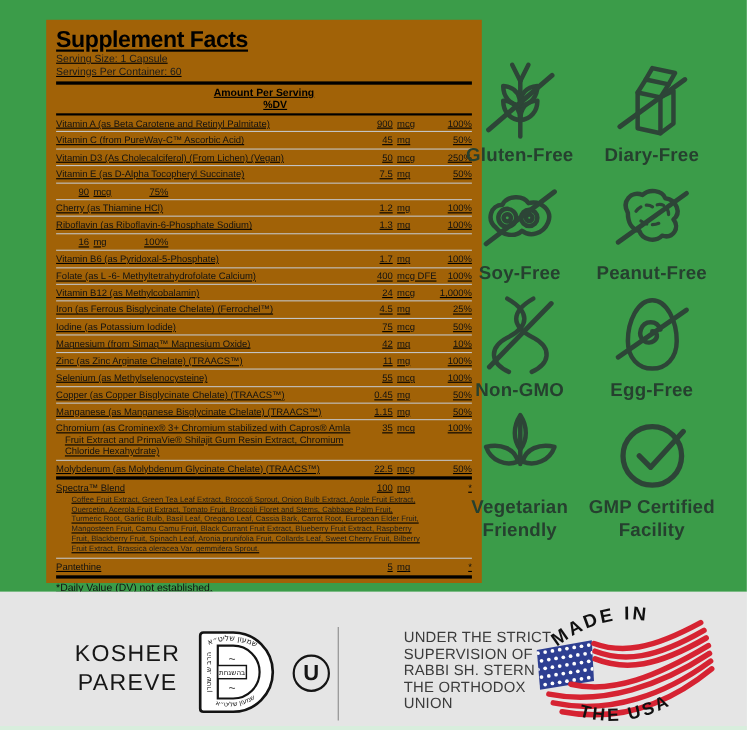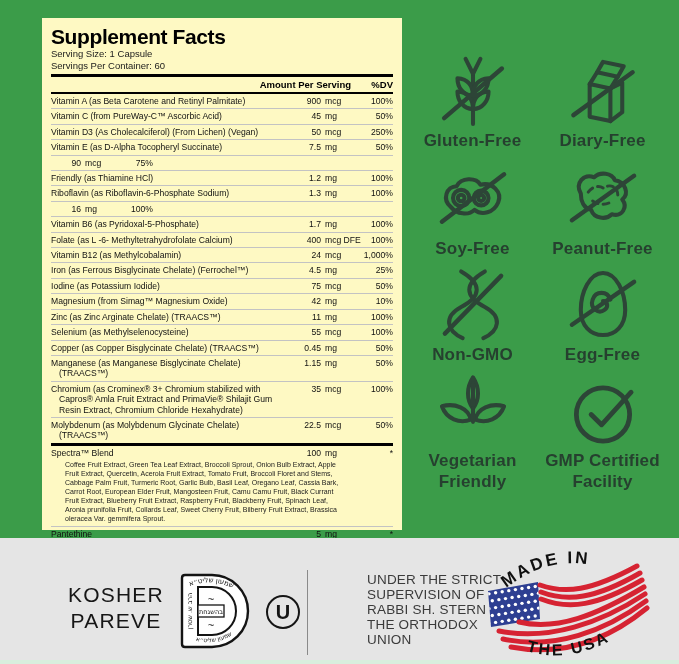--- a/index.html
+++ b/index.html
@@ -6,49 +6,49 @@
   body{
     width:679px;height:664px;position:relative;overflow:hidden;
     background:#ffffff;font-family:"Liberation Sans",sans-serif;
     -webkit-font-smoothing:antialiased;
   }
   .green-bg{position:absolute;left:0;top:0;width:679px;height:538px;background:#3b9c49;}
   .bottom-strip{position:absolute;left:0;bottom:0;width:679px;height:4px;background:#d8eedd;}
 
   
   .facts-panel{
-    position:absolute;left:42px;top:18px;width:360px;height:512px;
-    background:#fef9c3;box-sizing:border-box;padding:7px 9px 0 9px;color:#000;
+    position:absolute;left:42px;top:18px;width:396px;height:512px;
+    background:#a16207;box-sizing:border-box;padding:7px 9px 0 9px;color:#000;text-decoration:underline;
   }
   .facts-title{font-size:21px;font-weight:bold;letter-spacing:-0.4px;line-height:23px;}
   .serving-line{font-size:9.5px;line-height:11.5px;color:#1a1a1a;}
   .bar-thick{height:3px;background:#000;margin-top:3px;}
   .bar-thick2{height:3px;background:#000;}
-  .hdr-row{display:flex;align-items:center;border-bottom:2px solid #000;padding:2px 0;}
+  .hdr-row{display:flex;align-items:center;border-bottom:2px solid #000;padding:2px 0;flex-direction:column;}
   .hdr-spacer{flex:1;}
   .hdr-amt{font-size:9.5px;font-weight:bold;text-align:right;}
   .hdr-dv{width:42px;font-size:9.5px;font-weight:bold;text-align:right;}
   .row{display:flex;align-items:flex-start;border-top:1px solid #c3c3c3;
        padding:2px 0;font-size:8.6px;line-height:10.4px;color:#111;}
   .row.no-top{border-top:none;}
   .cell-name{flex:1;padding-left:8px;text-indent:-8px;padding-right:3px;}
   .cell-num{width:30px;text-align:right;white-space:nowrap;}
   .cell-unit{width:28px;padding-left:4px;white-space:nowrap;}
   .cell-dv{width:40px;text-align:right;}
   .ingredients{font-size:7px;line-height:9px;color:#1c1c1c;
        padding:0 44px 3px 14px;}
   .footnote{font-size:9.5px;line-height:12px;padding-top:3px;color:#111;}
 
   
   .badges{position:absolute;left:407px;top:52px;width:262px;}
   .badge{position:absolute;width:131px;text-align:center;}
   .badge .iconbox{height:76px;display:flex;align-items:center;justify-content:center;}
   .badge .blabel{margin-top:2px;font-size:17px;font-weight:bold;color:#26402f;
        line-height:21px;white-space:pre-line;letter-spacing:0.2px;}
-  .badge.c1{left:0;} .badge.c2{left:130px;}
+  .badge.c1{left:0;} .badge.c2{left:120px;}
   .badge.r1{top:0;} .badge.r2{top:108px;} .badge.r3{top:214px;} .badge.r4{top:320px;}
 
   
   .footer{position:absolute;left:0;top:538px;width:679px;height:126px;background:#e5e5e5;}
   .kosher{position:absolute;left:53px;top:44px;width:126px;text-align:center;
       font-size:21px;font-weight:300;letter-spacing:1.2px;line-height:26px;color:#161616;
       white-space:pre-line;}
   .seal{position:absolute;left:172px;top:34px;}
   .ou{position:absolute;left:266px;top:57px;width:34px;height:34px;border:2.5px solid #151515;
       border-radius:50%;box-sizing:border-box;display:flex;align-items:center;justify-content:center;
@@ -102,21 +102,21 @@
     <div class="cell-dv">50%</div>
   </div>
 
   <div class="row">
     <div class="cell-num">90</div>
     <div class="cell-unit">mcg</div>
     <div class="cell-dv">75%</div>
   </div>
 
   <div class="row">
-    <div class="cell-name">Friendly (as Thiamine HCl)</div>
+    <div class="cell-name">Cherry (as Thiamine HCl)</div>
     <div class="cell-num">1.2</div>
     <div class="cell-unit">mg</div>
     <div class="cell-dv">100%</div>
   </div>
 
   <div class="row">
     <div class="cell-name">Riboflavin (as Riboflavin-6-Phosphate Sodium)</div>
     <div class="cell-num">1.3</div>
     <div class="cell-unit">mg</div>
     <div class="cell-dv">100%</div>

